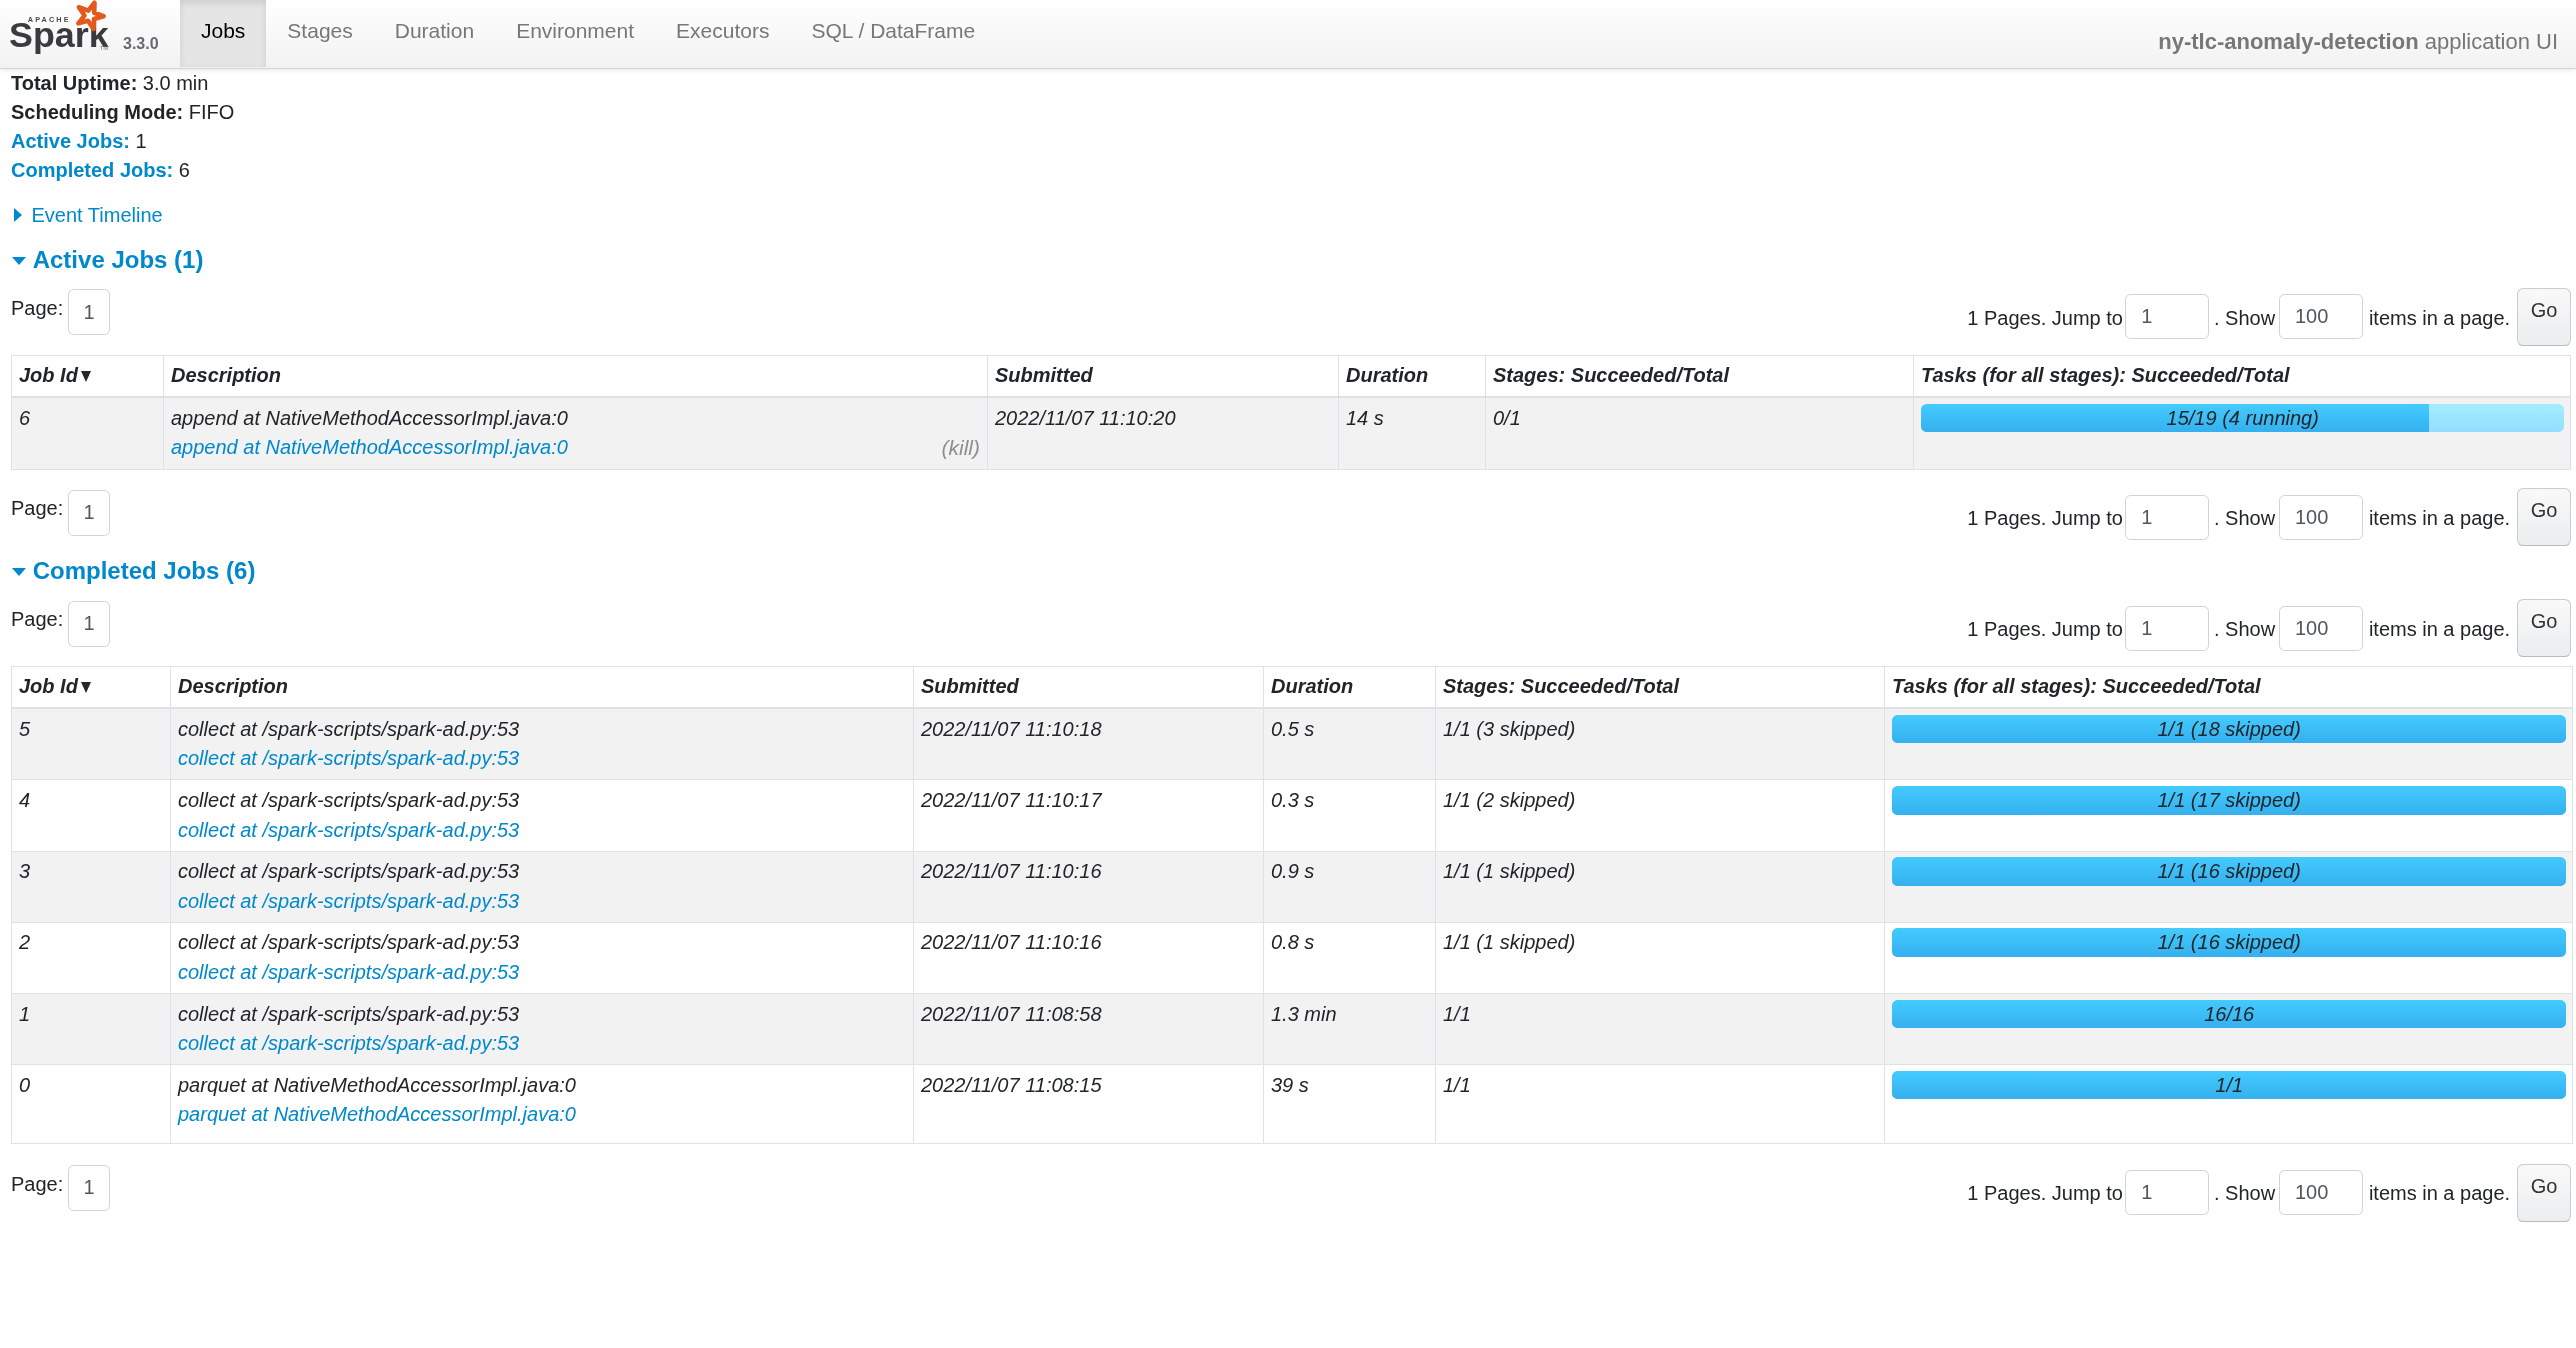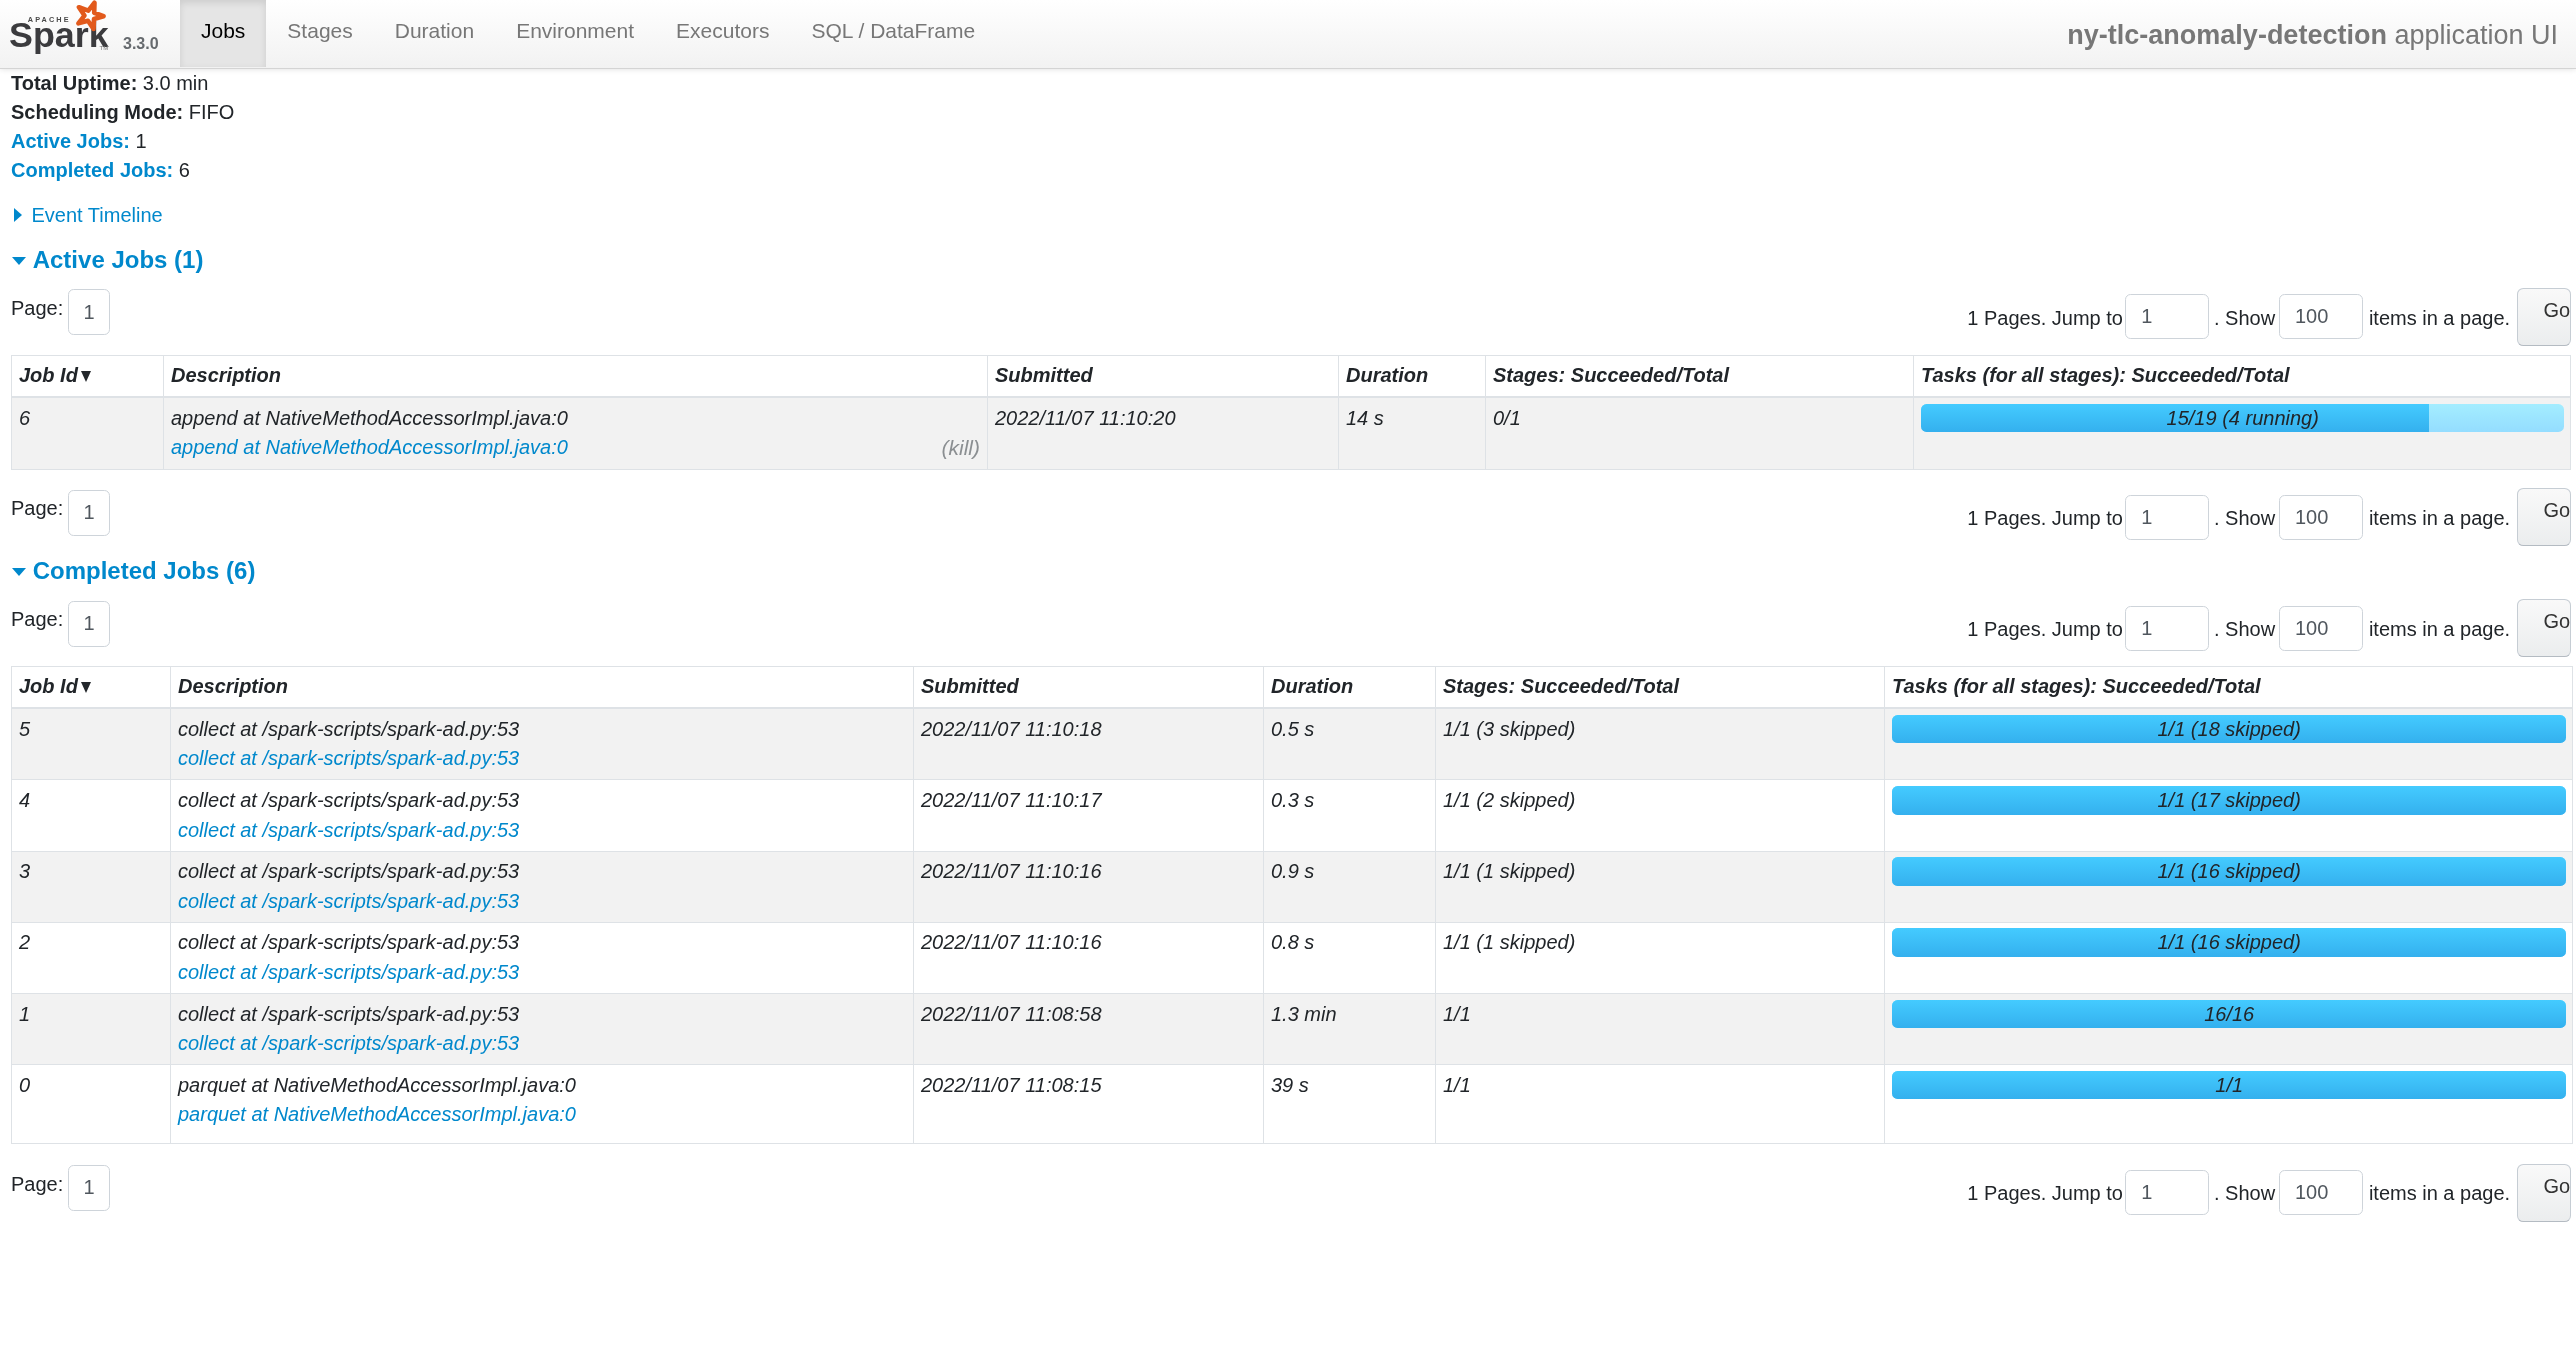--- a/index.html
+++ b/index.html
@@ -10,21 +10,21 @@
 .blue { color:#0088cc; }
 
 
 .navbar { position:relative; height:69px; background:linear-gradient(#ffffff,#f2f2f2); border-bottom:1.4px solid #d4d4d4; box-shadow:0 1.4px 5.6px rgba(0,0,0,0.12); white-space:nowrap; }
 .logo { position:absolute; left:0px; top:0px; }
 .version { position:absolute; left:123px; top:36px; font-size:16px; line-height:16.7px; font-weight:bold; color:#666a6e; }
 .navtabs { position:absolute; left:180px; top:0; height:67px; margin:0; padding:0; list-style:none; font-size:0; white-space:nowrap; }
 .navtabs li { display:inline-block; height:67px; }
 .navtabs li a { display:inline-block; height:67px; line-height:62px; padding:0 21px; font-size:21px; color:#777777; }
 .navtabs li.active a { background:#e5e5e5; color:#000000; box-shadow:inset 0 2.8px 7px rgba(0,0,0,0.11); }
-.appname { position:absolute; right:18px; top:1px; height:71px; line-height:68px; font-size:27px; color:#777777; margin:0; }
+.appname { position:absolute; right:18px; top:8px; height:71px; line-height:68px; font-size:22px; color:#777777; margin:0; }
 
 
 .container { padding:0 4.9px 0 11px; }
 h3.title { font-size:32px; line-height:38px; font-weight:bold; margin:42px 0 20px 0; color:#212529; }
 h3.title sup { font-size:26.4px; position:relative; top:-10px; vertical-align:baseline; line-height:0; margin-left:8.3px; }
 h3.title sup b { color:#0088cc; }
 ul.info { list-style:none; margin:0 0 0 0; padding:0; line-height:29px; }
 ul.info li strong { color:#212529; } ul.info li strong.blue { color:#0088cc; }
 .timeline { margin-top:15.6px; line-height:29px; }
 .arrow-right { display:inline-block; width:0; height:0; border-top:7.3px solid transparent; border-bottom:7.3px solid transparent; border-left:8.7px solid #0088cc; margin-left:2.8px; margin-right:9.7px; }
@@ -33,21 +33,21 @@
 
 
 .pagerow { position:relative; height:46px; margin-top:15px; margin-bottom:19.5px; }
 .pl { position:absolute; left:0; top:0; }
 .pl .plabel { position:absolute; left:0; top:4.9px; line-height:29.5px; }
 .pl input { position:absolute; left:57px; top:0; width:42px; height:46px; text-align:center; }
 .pr { position:absolute; right:0; top:0; text-align:right; line-height:45px; }
 input.pinput { border:1.4px solid #ced4da; border-radius:5.6px; background:#fff; color:#50575e; font-family:"Liberation Sans",sans-serif; font-size:20px; outline:none; padding:0; }
 .pr input { width:84px; height:45px; vertical-align:middle; text-align:left; padding-left:15.3px; position:relative; top:-1.4px; }
 .pr span { vertical-align:middle; }
-.gobtn { display:inline-block; vertical-align:middle; width:54px; height:58px; line-height:43px; text-align:right; font-size:20px; color:#333; background:linear-gradient(#f9f9f9,#ebedee); border:1.4px solid #c6cdd4; border-bottom-color:#b4bbc2; border-radius:6.3px; position:relative; top:-1.4px; }
+.gobtn { display:inline-block; vertical-align:middle; width:54px; height:58px; line-height:43px; text-align:center; font-size:20px; color:#333; background:linear-gradient(#f9f9f9,#ebedee); border:1.4px solid #c6cdd4; border-bottom-color:#b4bbc2; border-radius:6.3px; position:relative; top:-1.4px; }
 
 
 table.jobs { border-collapse:collapse; table-layout:fixed; width:2560px; margin:0; }
 table.jobs th, table.jobs td { border:1.4px solid #dee2e6; padding:5.6px 7px; vertical-align:top; text-align:left; font-size:20px; line-height:29.5px;font-style:italic; }
 table.jobs thead th { border-bottom:2.8px solid #dee2e6; font-weight:bold; }
 table.jobs tbody tr.odd { background:#f2f2f2; }
 .killlink { float:right; color:#8b8f92; font-size:21px; }
 table.jobs td.pcell { padding:5.6px 5.6px 0 7px; }
 tr.last td { padding-bottom:13.2px; } table.jobs thead th { padding-top:5.6px; padding-bottom:5.6px; }
 .progress { position:relative; height:28.5px; border-radius:5.6px; background:linear-gradient(#A4EDFF,#94DDFF); overflow:hidden; }

